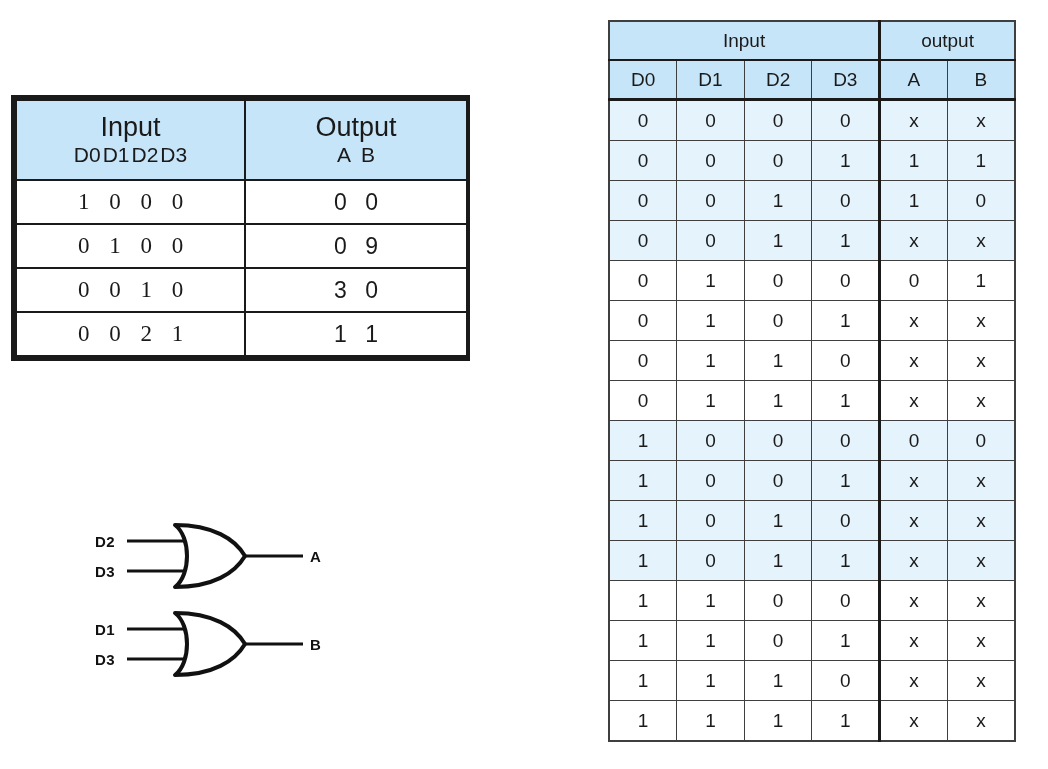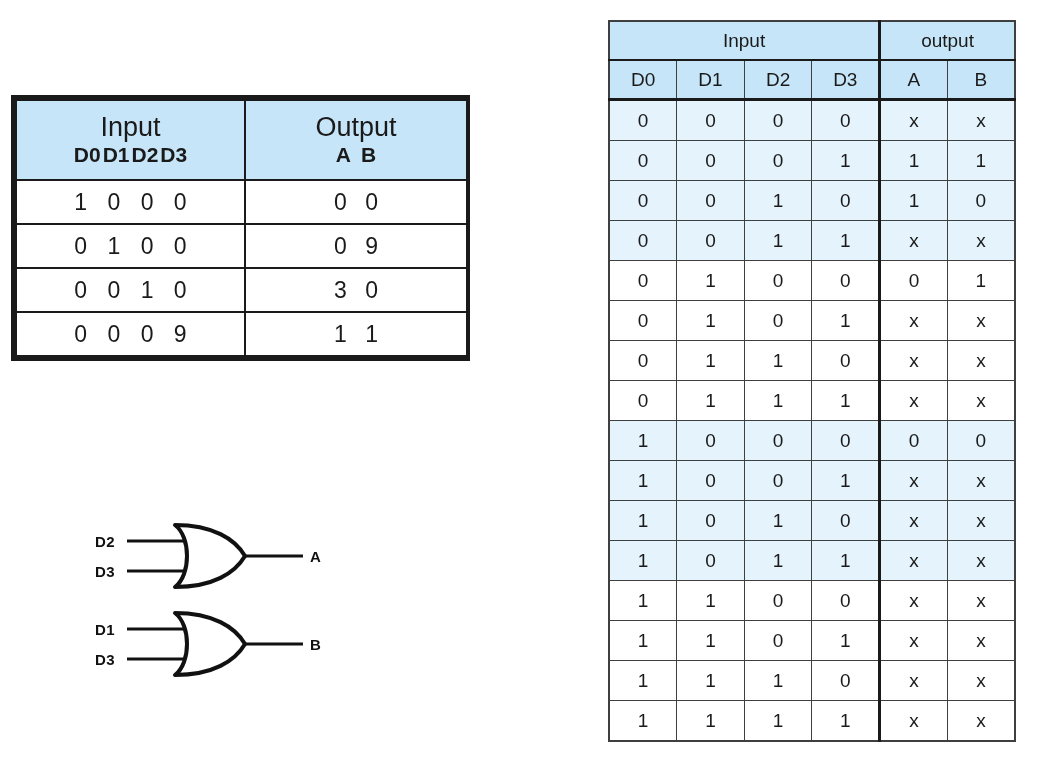--- a/index.html
+++ b/index.html
@@ -18,23 +18,23 @@
   #left-table table{border-collapse:collapse;width:100%;table-layout:fixed;}
   #left-table col.c1{width:229px;}
   #left-table col.c2{width:222px;}
   #left-table th,#left-table td{
     border:2px solid #1a1a1a;text-align:center;vertical-align:middle;
     padding:0;
   }
   #left-table th{background:#c7e5f8;height:78px;font-weight:normal;}
   #left-table td{height:42px;background:#ffffff;}
   .lt-title{font-size:27px;line-height:30px;letter-spacing:0px;}
-  .lt-sub{font-size:21px;line-height:26px;font-weight:bold;}
+  .lt-sub{font-size:21px;line-height:26px;}
   .lt-sub span{margin:0 1px;}
-  .lt-val{font-size:23px;letter-spacing:7px;text-indent:7px;}
+  .lt-val{font-size:23px;letter-spacing:7px;text-indent:7px;font-family:Liberation Serif, serif;}
   .lt-out{font-size:23px;letter-spacing:6px;text-indent:6px;}
 
   
   #right-table{
     position:absolute;left:608px;top:20px;width:408px;
     box-sizing:border-box;
   }
   #right-table table{
     border-collapse:collapse;width:100%;table-layout:fixed;
     border:2px solid #3f3f3f;
@@ -91,21 +91,21 @@
       </tr>
       <tr>
         <td class="lt-val">0 1 0 0</td>
         <td class="lt-out">0 9</td>
       </tr>
       <tr>
         <td class="lt-val">0 0 1 0</td>
         <td class="lt-out">3 0</td>
       </tr>
       <tr>
-        <td class="lt-val">0 0 0 9</td>
+        <td class="lt-val">0 0 2 1</td>
         <td class="lt-out">1 1</td>
       </tr>
     </tbody>
   </table>
 </div>
 
 <div id="right-table">
   <table>
     <colgroup>
         <col>

